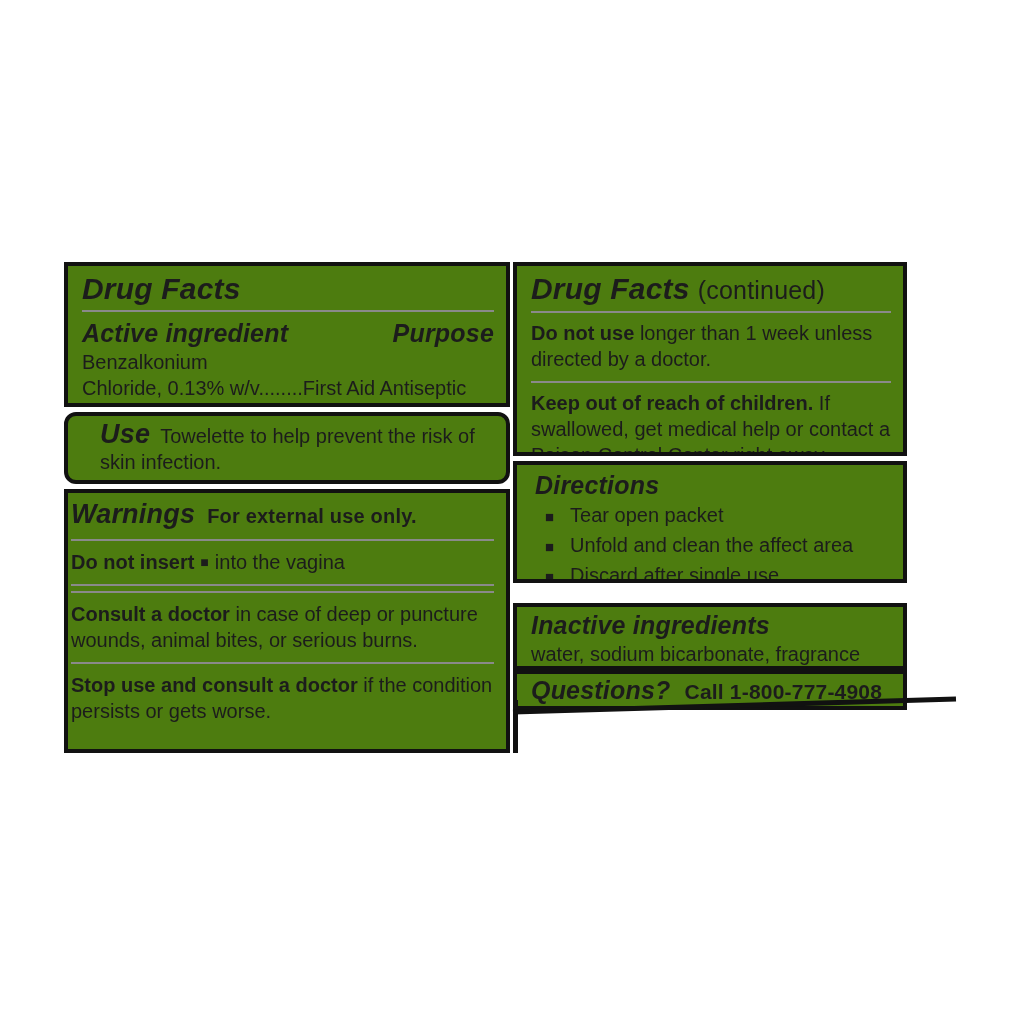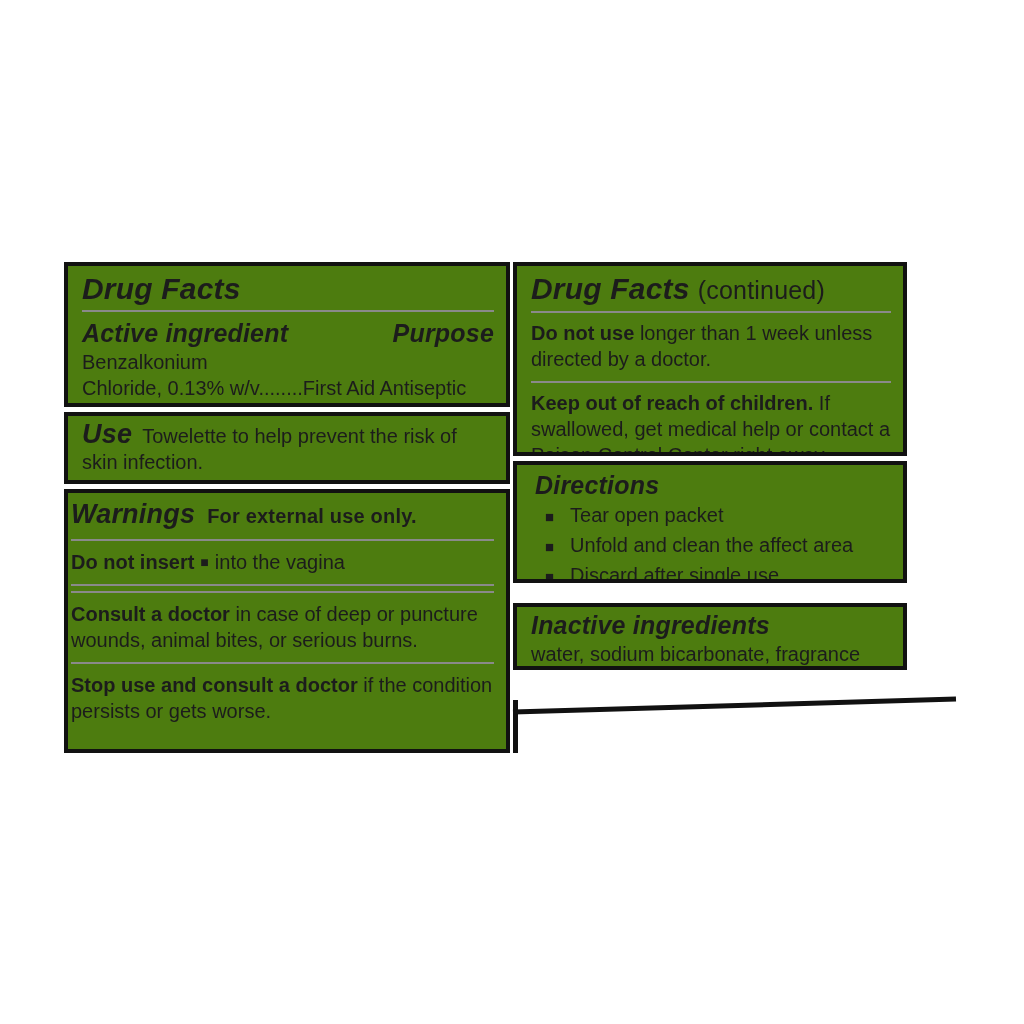--- a/index.html
+++ b/index.html
@@ -48,21 +48,21 @@
       <div class="h1 titleline">Drug Facts</div>
       <div class="sep"></div>
       <div class="heads-row">
         <span class="h3">Active ingredient</span>
         <span class="h3">Purpose</span>
       </div>
       <div class="body" style="margin-top:0;">Benzalkonium</div>
       <div class="body">Chloride, 0.13% w/v........First Aid Antiseptic</div>
     </div>
 
-    <div class="box" style="height:72px;padding:5px 12px 0 14px;margin-bottom:5px;">
+    <div class="box" style="height:72px;padding:5px 12px 0 32px;margin-bottom:5px;border-radius:12px;">
       <div class="body">
         <span class="h2" style="margin-right:10px;">Use</span><span>Towelette to help prevent the risk of skin infection.</span>
       </div>
     </div>
 
     <div class="box" style="height:264px;padding:5px 12px 0 3px;">
       <div class="titleline">
         <span class="h2">Warnings</span><span class="subhead">For external use only.</span>
       </div>
       <div class="sep"></div>
@@ -116,20 +116,25 @@
         <span class="sq">■</span>
         <span>Discard after single use</span>
       </div>
     </div>
 
     <div class="box" style="height:67px;padding:3px 12px 0 14px;margin-bottom:0;">
       <div class="h3" style="line-height:31px;">Inactive ingredients</div>
       <div class="body">water, sodium bicarbonate, fragrance</div>
     </div>
 
+    <div class="box" style="height:40px;padding:1px 12px 0 14px;">
+      <div class="titleline" style="line-height:30px;">
+        <span class="h3">Questions?</span><span class="phone">Call 1-800-777-4908</span>
+      </div>
+    </div>
   </div>
 
   <svg class="decor" width="1024" height="1024" viewBox="0 0 1024 1024">
     <line x1="515.5" y1="700" x2="515.5" y2="753" stroke="#111111" stroke-width="5"></line>
     <line x1="513" y1="712" x2="956" y2="699" stroke="#111111" stroke-width="5"></line>
   </svg>
 
 </div>
 
 </body></html>

